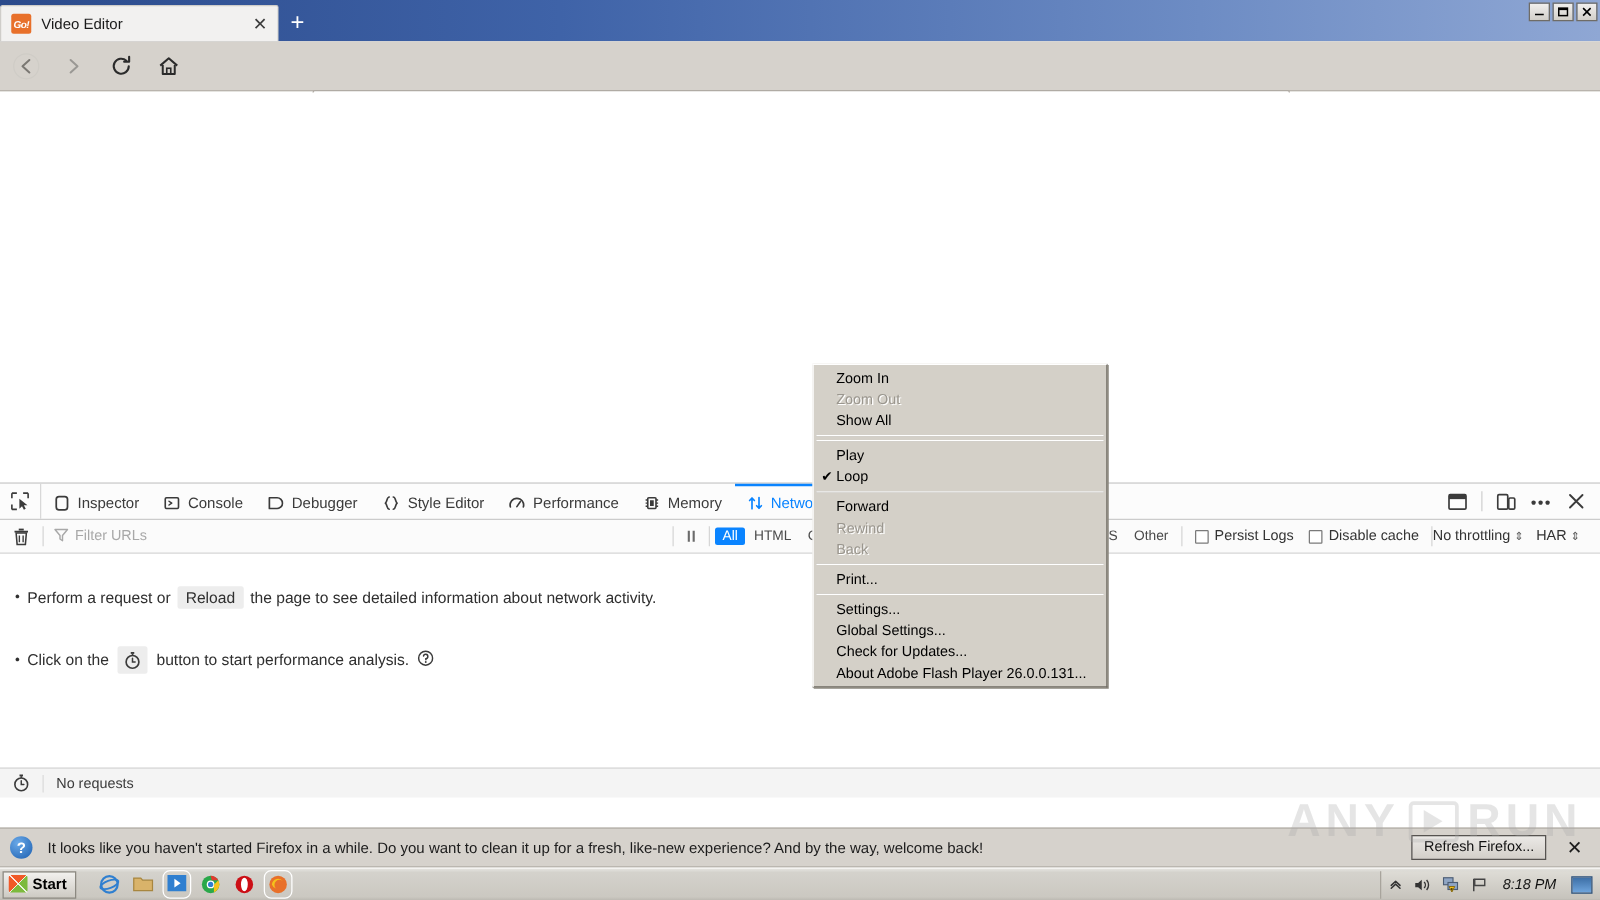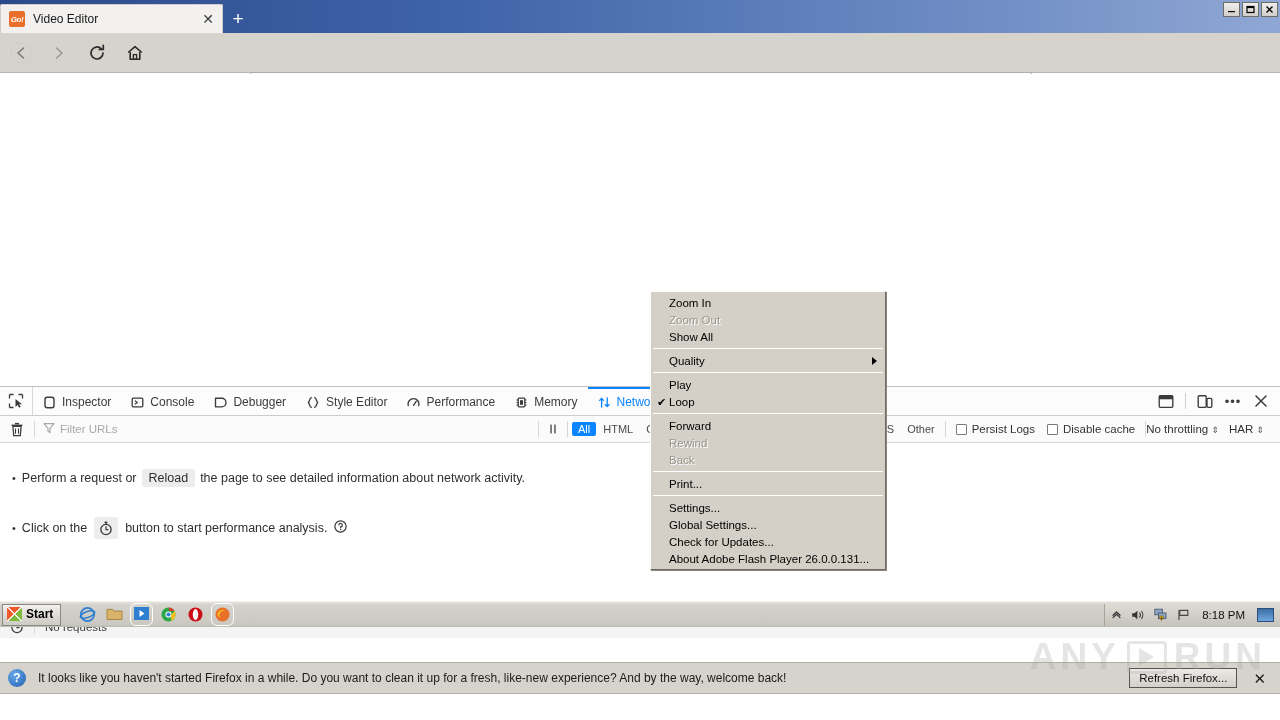--- a/index.html
+++ b/index.html
@@ -2,21 +2,21 @@
 <html><head>
 <meta charset="utf-8">
 <style>
   * { box-sizing: border-box; margin: 0; padding: 0; }
   html, body {
     width: 1280px; height: 720px;
     overflow: hidden;
     font-family: "Liberation Sans", sans-serif;
     background: #ffffff;
   }
-  #root { position: relative; width: 1280px; height: 627px; }
+  #root { position: relative; width: 1280px; height: 720px; }
 
   
   .titlebar {
     position: absolute; left: 0; top: 0; width: 1280px; height: 33px;
     background: linear-gradient(to right, #2b4a8b 0%, #3f63a8 35%, #6d8cc4 75%, #8fa7d4 100%);
   }
   .tabstrip { position: absolute; left: 0; top: 0; height: 33px; display: flex; align-items: flex-end; }
   .tab {
     position: relative;
     width: 223px; height: 29px;
@@ -264,21 +264,21 @@
   .qlicon { width: 17px; height: 17px; border-radius: 3px; position: relative; }
   .qlicon.boxed { outline: 1px solid #ffffff; outline-offset: 2px; }
   .tray {
     margin-left: auto; display: flex; align-items: center; gap: 9px;
     height: 22px; padding: 0 6px;
     border-left: 1px solid #a8a49c;
     background: linear-gradient(to bottom,#dedcd6,#c6c3bc);
     font-size: 11.5px; color: #111;
   }
   .tray-ico { display:flex; align-items:center; justify-content:center; }
-  .tray-time { margin: 0 3px; }
+  .tray-time { margin: 0 3px; font-style: italic; }
   .tray-end {
     width: 17px; height: 14px;
     background: linear-gradient(to bottom,#3c6ea5,#6fa5dd);
     border: 1px solid #2a4f7a;
   }
 
   
   .ctxmenu {
     position: absolute; left: 650px; top: 291px;
     width: 236px;
@@ -691,24 +691,20 @@
     <div class="ctxitem">
         <span>Zoom In</span>
       </div>
     <div class="ctxitem disabled">
         <span>Zoom Out</span>
       </div>
     <div class="ctxitem">
         <span>Show All</span>
       </div>
     <div class="ctxsep"></div>
-    <div class="ctxitem">
-      <span>Quality</span>
-      <span class="ctxarrow"></span>
-    </div>
     <div class="ctxsep"></div>
     <div class="ctxitem">
         <span>Play</span>
       </div>
     <div class="ctxitem">
       <span class="ctxcheck">✔</span>
       <span>Loop</span>
     </div>
     <div class="ctxsep"></div>
     <div class="ctxitem">

